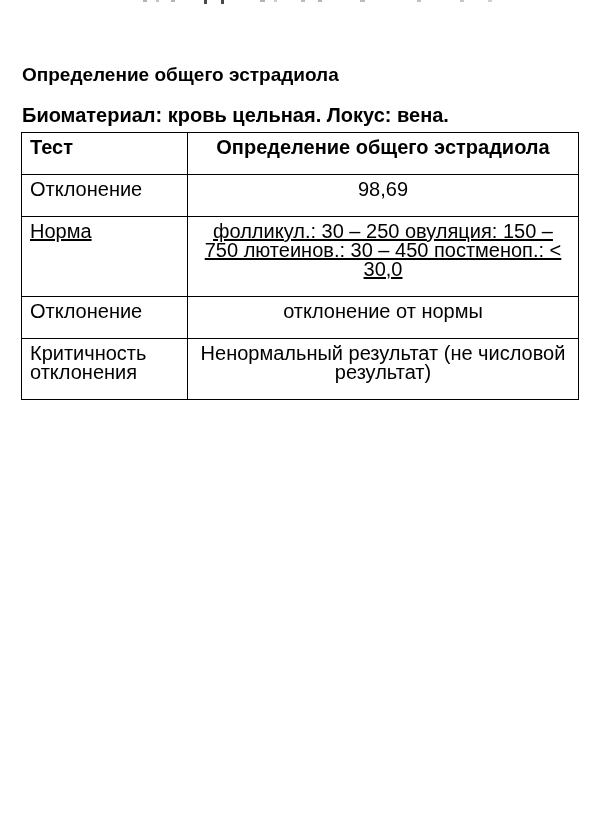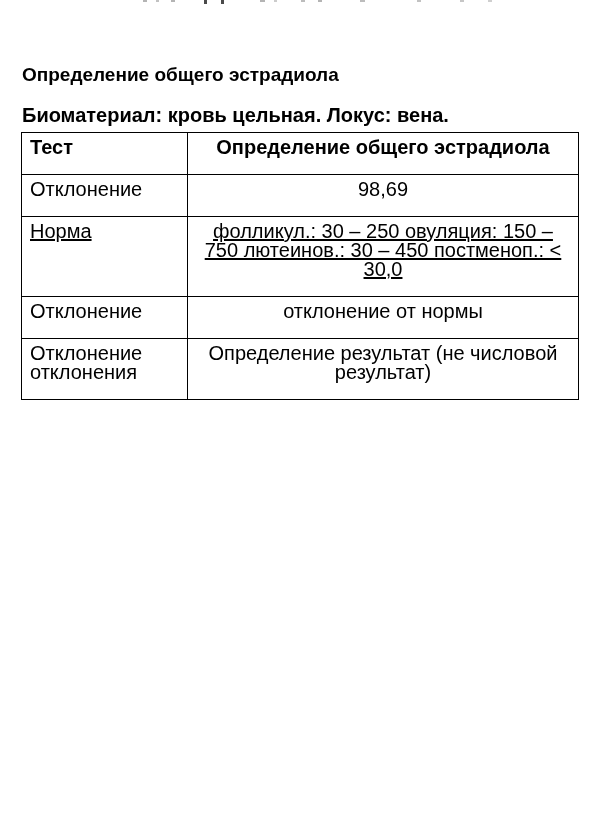--- a/index.html
+++ b/index.html
@@ -121,19 +121,19 @@
       </tr>
       <tr class="r-norm">
         <td class="label">Норма</td>
         <td class="value">фолликул.: 30 – 250 овуляция: 150 – 750 лютеинов.: 30 – 450 постменоп.: &lt; 30,0</td>
       </tr>
       <tr class="r-dev">
         <td class="label">Отклонение</td>
         <td class="value">отклонение от нормы</td>
       </tr>
       <tr class="r-crit">
-        <td class="label">Отклонение отклонения</td>
-        <td class="value">Определение результат (не числовой результат)</td>
+        <td class="label">Критичность отклонения</td>
+        <td class="value">Ненормальный результат (не числовой результат)</td>
       </tr>
     </tbody>
   </table>
 
 </div>
 
 </body></html>

